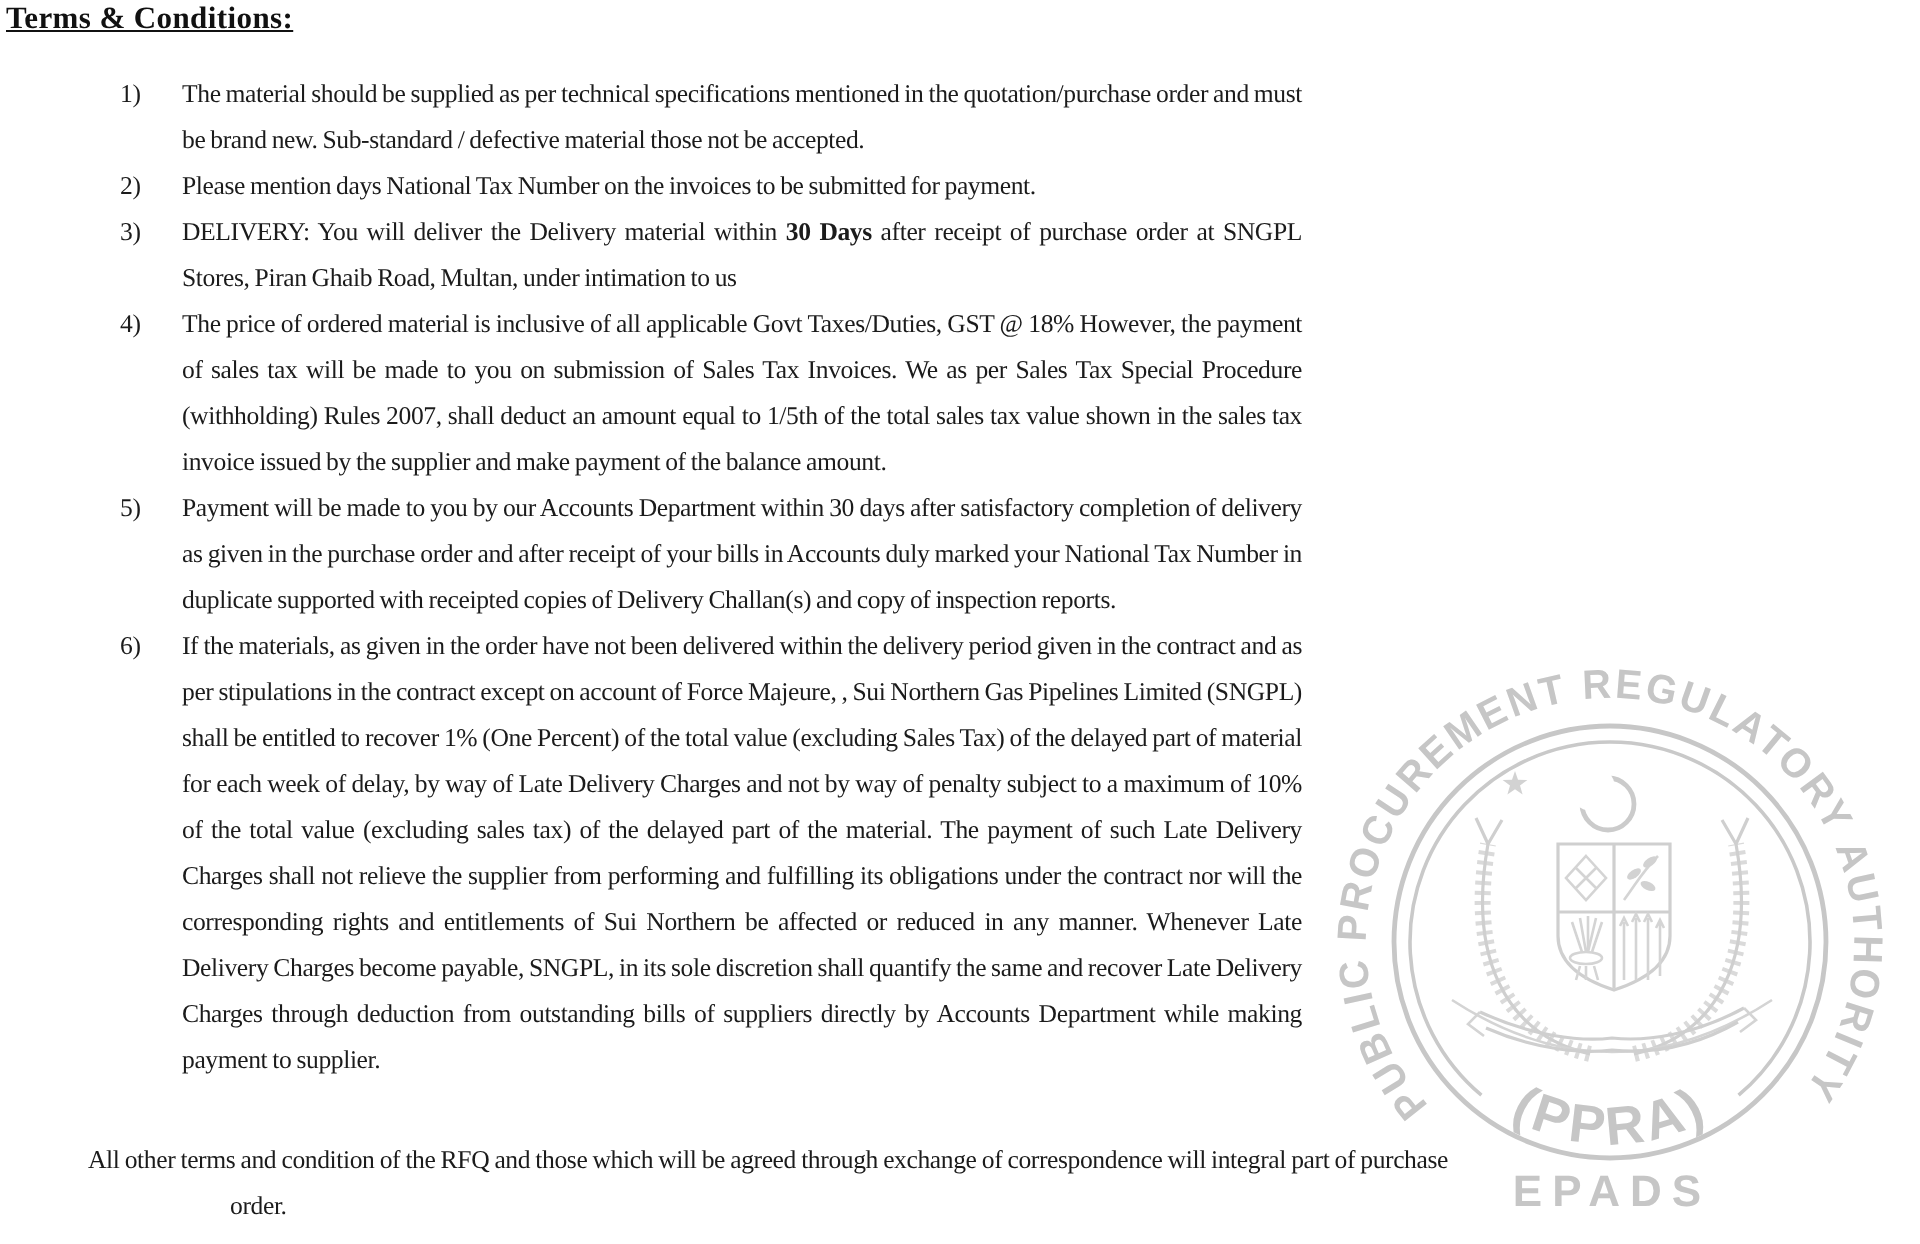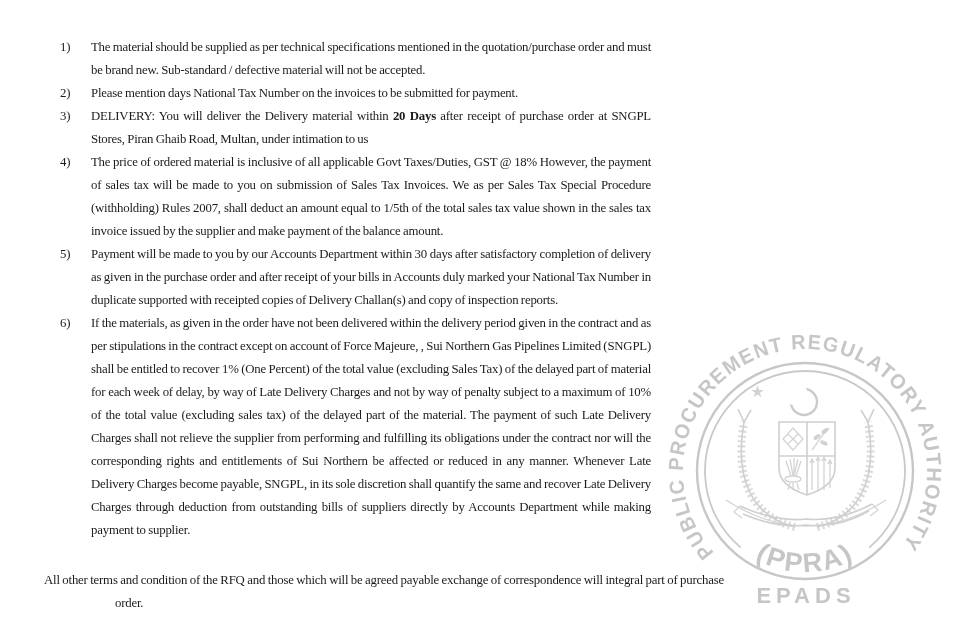--- a/index.html
+++ b/index.html
@@ -34,49 +34,50 @@
   .wm .emblem-line{ fill:none; stroke:#cfcfcf; stroke-width:1.6; }
   .wm .emblem-thin{ fill:none; stroke:#d4d4d4; stroke-width:1.3; }
   .wm .emblem-fill{ fill:#d2d2d2; stroke:none; }
   .wm .leafy{ fill:none; stroke:#dadada; stroke-width:8; stroke-dasharray:2 3; }
 </style>
 </head>
 <body>
 
 <div class="page">
 
+  <h1 class="title">Terms &amp; Conditions:</h1>
 
   <div class="terms">
     <div class="term">
       <span class="num">1)</span>
-      <p class="txt">The material should be supplied as per technical specifications mentioned in the quotation/purchase order and must be brand new. Sub-standard / defective material will not be accepted.</p>
+      <p class="txt">The material should be supplied as per technical specifications mentioned in the quotation/purchase order and must be brand new. Sub-standard / defective material those not be accepted.</p>
     </div>
     <div class="term">
       <span class="num">2)</span>
       <p class="txt">Please mention days National Tax Number on the invoices to be submitted for payment.</p>
     </div>
     <div class="term">
       <span class="num">3)</span>
-      <p class="txt"><span>DELIVERY: You will deliver the Delivery material within </span><b>20 Days</b><span> after receipt of purchase order at SNGPL Stores, Piran Ghaib Road, Multan, under intimation to us</span></p>
+      <p class="txt"><span>DELIVERY: You will deliver the Delivery material within </span><b>30 Days</b><span> after receipt of purchase order at SNGPL Stores, Piran Ghaib Road, Multan, under intimation to us</span></p>
     </div>
     <div class="term">
       <span class="num">4)</span>
       <p class="txt">The price of ordered material is inclusive of all applicable Govt Taxes/Duties, GST @ 18% However, the payment of sales tax will be made to you on submission of Sales Tax Invoices. We as per Sales Tax Special Procedure (withholding) Rules 2007, shall deduct an amount equal to 1/5th of the total sales tax value shown in the sales tax invoice issued by the supplier and make payment of the balance amount.</p>
     </div>
     <div class="term">
       <span class="num">5)</span>
       <p class="txt">Payment will be made to you by our Accounts Department within 30 days after satisfactory completion of delivery as given in the purchase order and after receipt of your bills in Accounts duly marked your National Tax Number in duplicate supported with receipted copies of Delivery Challan(s) and copy of inspection reports.</p>
     </div>
     <div class="term">
       <span class="num">6)</span>
       <p class="txt">If the materials, as given in the order have not been delivered within the delivery period given in the contract and as per stipulations in the contract except on account of Force Majeure, , Sui Northern Gas Pipelines Limited (SNGPL) shall be entitled to recover 1% (One Percent) of the total value (excluding Sales Tax) of the delayed part of material for each week of delay, by way of Late Delivery Charges and not by way of penalty subject to a maximum of 10% of the total value (excluding sales tax) of the delayed part of the material. The payment of such Late Delivery Charges shall not relieve the supplier from performing and fulfilling its obligations under the contract nor will the corresponding rights and entitlements of Sui Northern be affected or reduced in any manner. Whenever Late Delivery Charges become payable, SNGPL, in its sole discretion shall quantify the same and recover Late Delivery Charges through deduction from outstanding bills of suppliers directly by Accounts Department while making payment to supplier.</p>
     </div>
   </div>
 
-  <p class="footer">All other terms and condition of the RFQ and those which will be agreed payable exchange of correspondence will integral part of purchase order.</p>
+  <p class="footer">All other terms and condition of the RFQ and those which will be agreed through exchange of correspondence will integral part of purchase order.</p>
 
   <svg class="wm" width="300" height="300" viewBox="660 330 300 300" aria-hidden="true">
     <defs>
       <path id="arcTop" d="M 714.3 552.6 A 122 122 0 1 1 895.7 552.6"></path>
       <path id="arcBot" d="M 751.5 556.7 A 101 101 0 0 0 858.5 556.7"></path>
     </defs>
 
     <g>
       <circle class="ring" cx="805" cy="471" r="108"></circle>
       <path class="ring2" d="M 740.7 547.6 A 100 100 0 1 1 869.3 547.6"></path>

